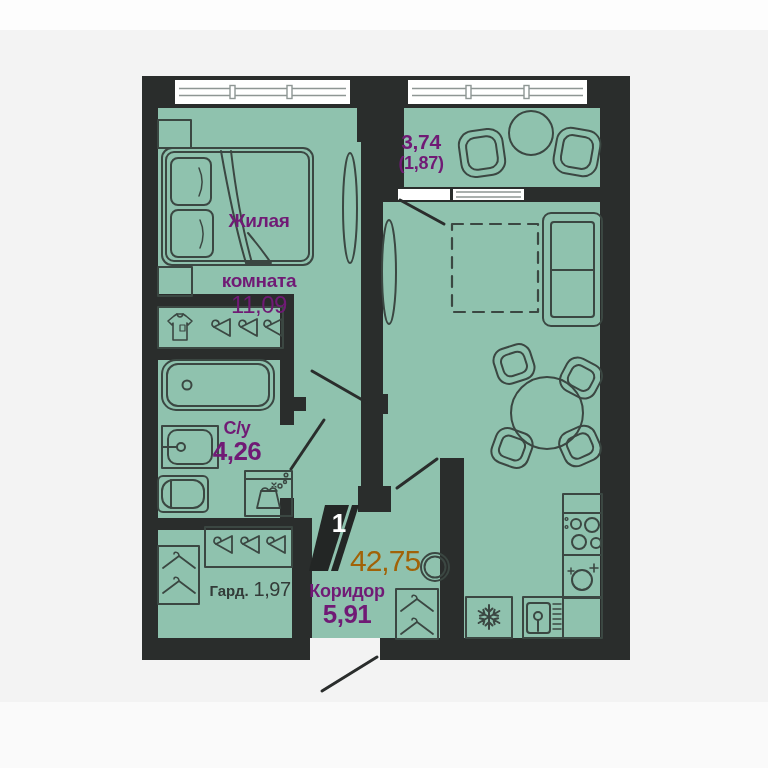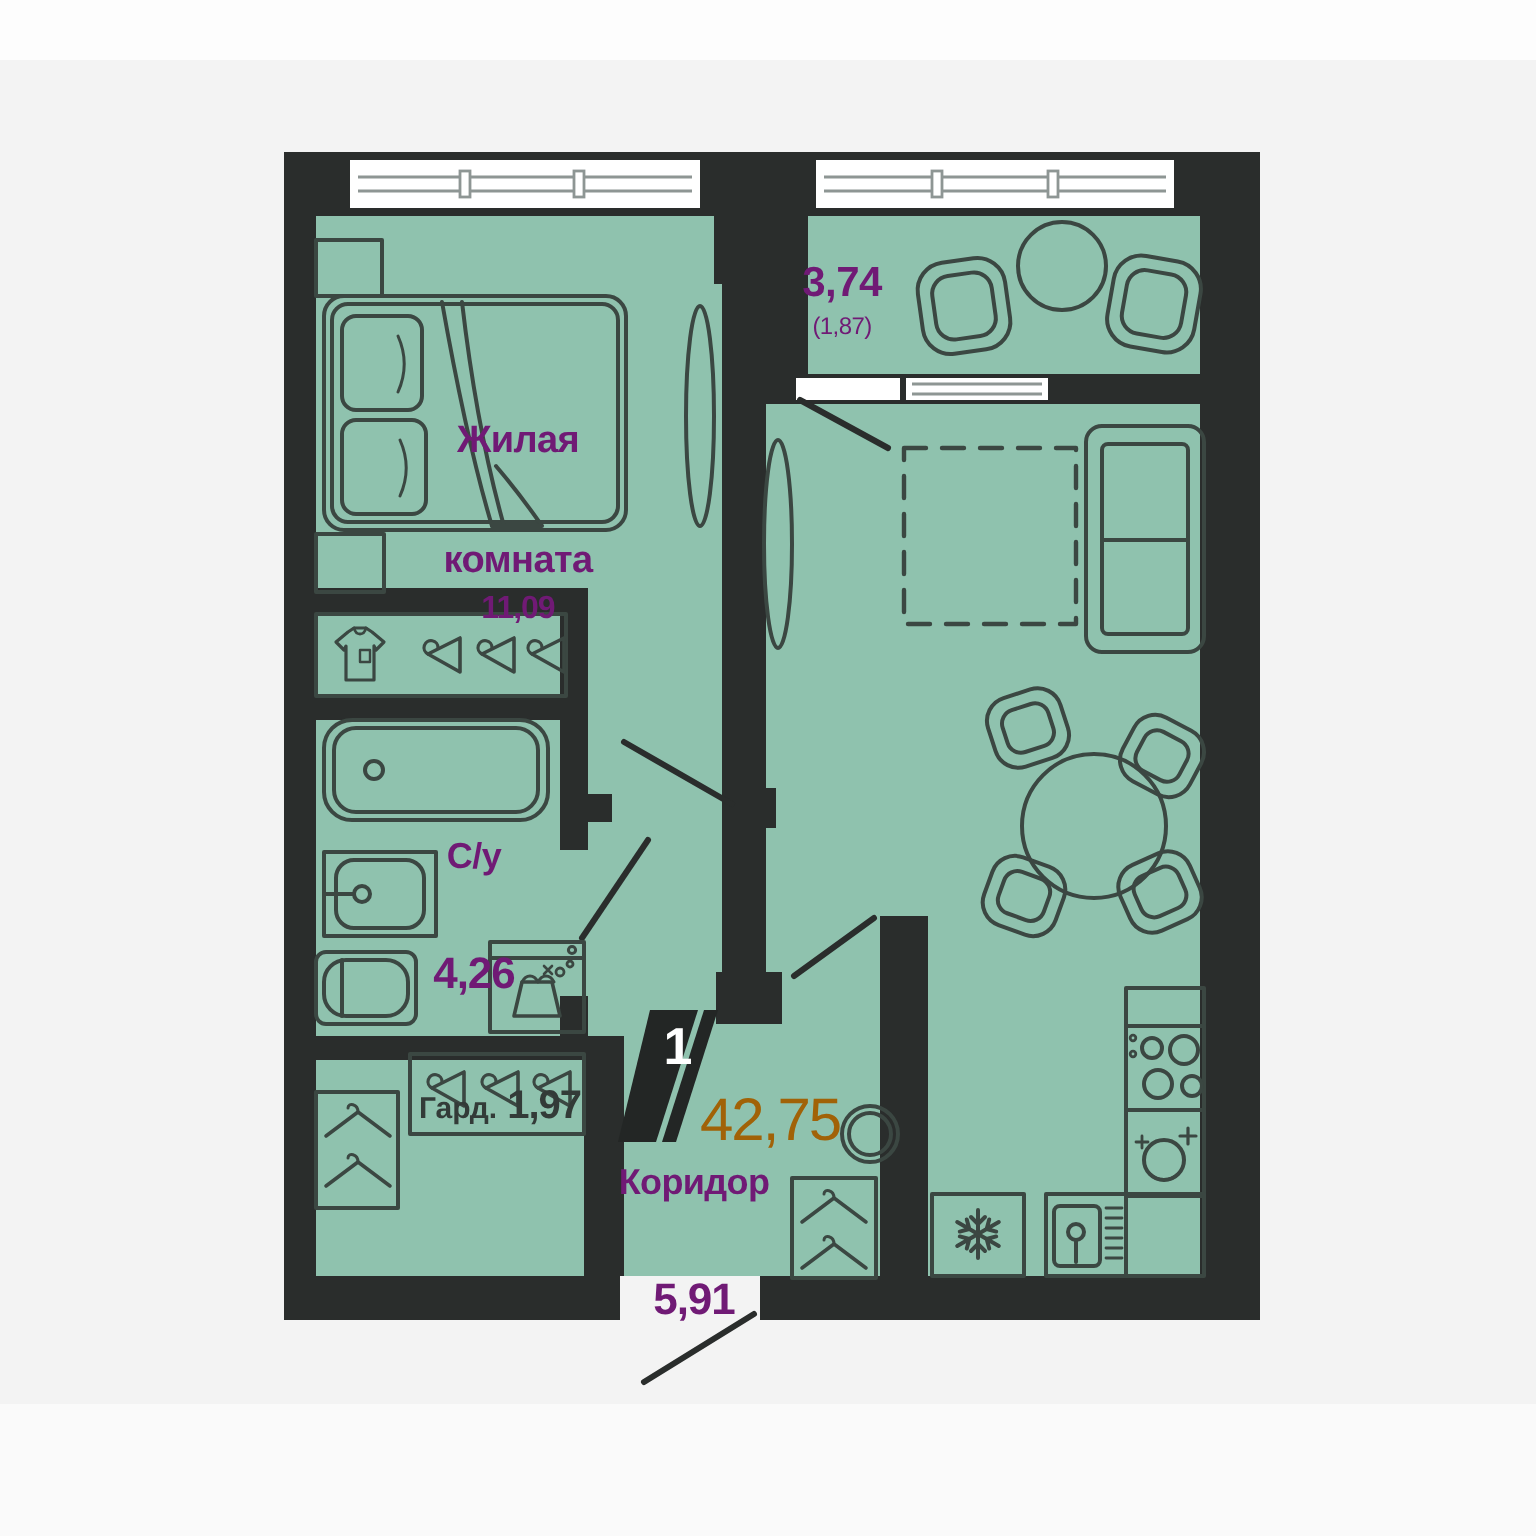--- a/index.html
+++ b/index.html
@@ -4,29 +4,29 @@
 <style>
   html,body{margin:0;padding:0;}
   body{background:#e9e9e9;font-family:"Liberation Sans",sans-serif;}
   .stage{position:relative;width:768px;height:768px;background:#f3f3f3;overflow:hidden;margin:0 auto;}
   .band-top{position:absolute;left:0;top:0;width:768px;height:30px;background:#fdfdfd;}
   .band-bottom{position:absolute;left:0;top:702px;width:768px;height:66px;background:#fafafa;}
   svg{position:absolute;left:0;top:0;}
   .label{position:absolute;transform:translateX(-50%);text-align:center;color:#701a75;letter-spacing:-0.3px;white-space:nowrap;}
   .room-name{font-size:19px;font-weight:600;line-height:20px;margin-top:40px;}
   .room-name-sm{font-size:18px;font-weight:700;line-height:21px;}
-  .room-area{font-size:16px;font-weight:700;line-height:28px;letter-spacing:-0.5px;}
-  .room-area-md{font-size:22px;font-weight:700;line-height:25px;letter-spacing:-0.5px;margin-top:35px;}
+  .room-area{font-size:24px;font-weight:400;line-height:28px;letter-spacing:-0.5px;}
+  .room-area-md{font-size:26px;font-weight:700;line-height:25px;letter-spacing:-0.5px;}
   .balcony-area{font-size:21px;font-weight:700;line-height:22px;}
-  .balcony-coef{font-size:12px;font-weight:400;line-height:20px;}
+  .balcony-coef{font-size:18px;font-weight:700;line-height:20px;}
   .total-area{position:absolute;left:350px;top:544px;font-size:30px;font-weight:400;letter-spacing:-1px;color:#a16207;}
   .badge-num{position:absolute;left:339px;top:508px;transform:translateX(-50%);font-size:26px;font-weight:700;color:#ffffff;}
   .gard-row{position:absolute;left:206px;top:542px;width:88px;display:flex;justify-content:center;align-items:baseline;gap:5px;color:#333b38;}
   .gard-name{font-size:15px;font-weight:600;}
-  .gard-area{font-size:20px;font-weight:700;letter-spacing:-0.5px;}
+  .gard-area{font-size:20px;font-weight:400;letter-spacing:-0.5px;margin-top:36px;}
 </style>
 </head>
 <body>
 
 <div class="stage">
   <div class="band-top"></div>
   <div class="band-bottom"></div>
 
   <svg width="768" height="768" viewBox="0 0 768 768">
 

